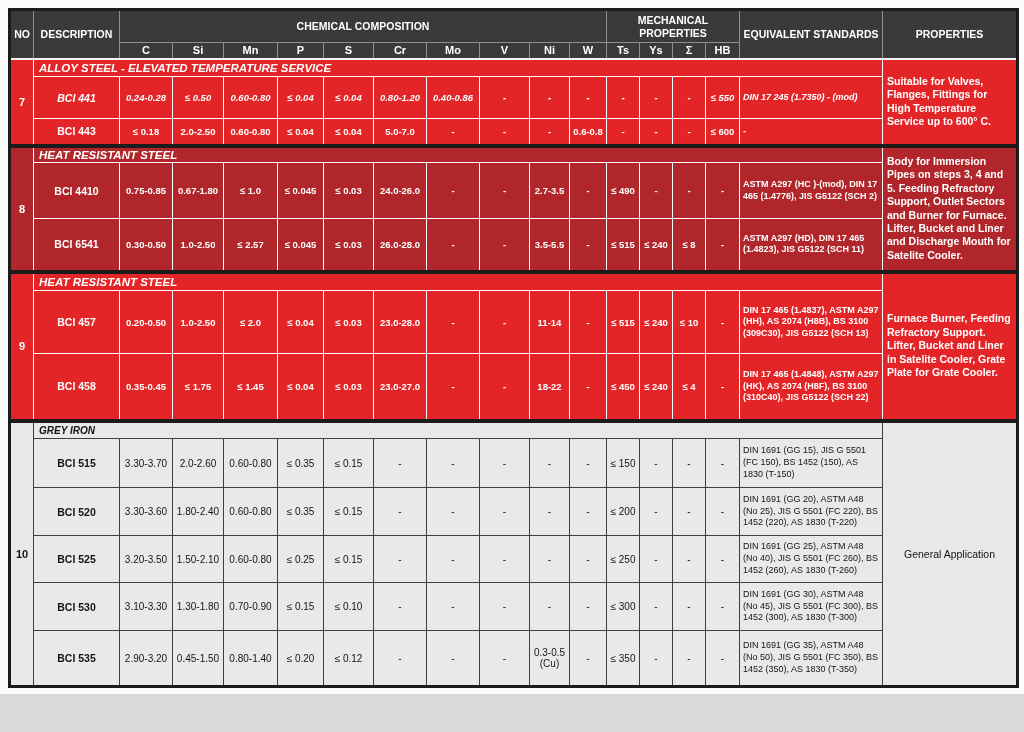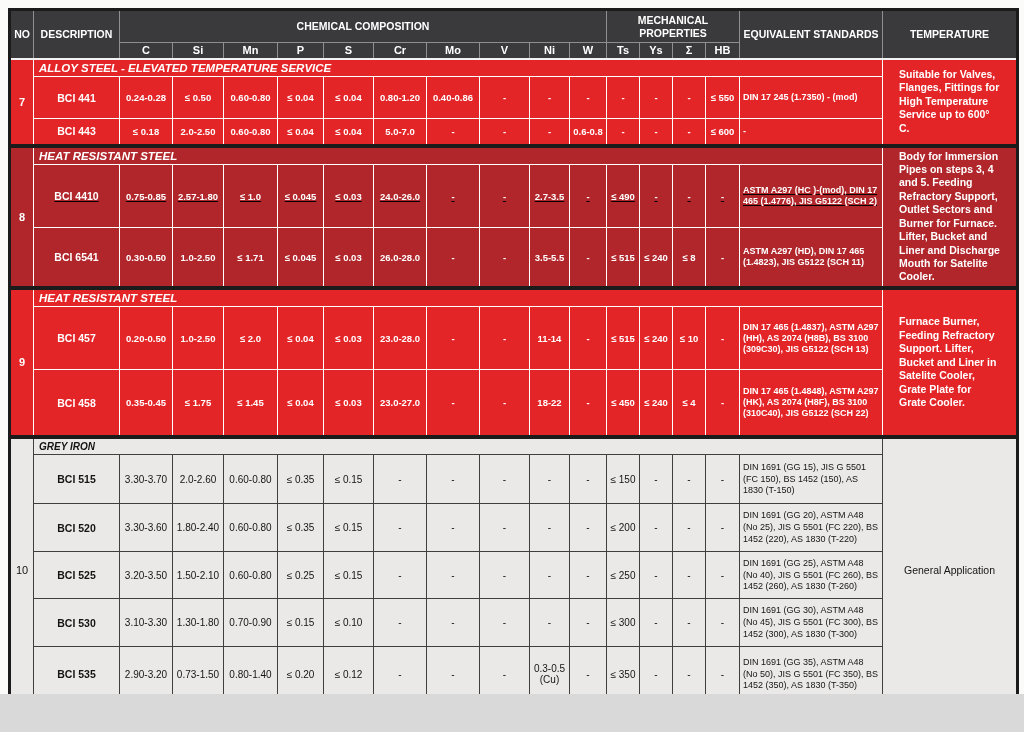--- a/index.html
+++ b/index.html
@@ -19,30 +19,30 @@
   tbody.section.first { border-top:2px solid #f2f2f2; }
   tbody td { text-align:center; vertical-align:middle; padding:1px 2px; white-space:pre-line; }
 
   
   tbody.sec-red td { background:#e42528; color:#fff; border:1px solid #fff; }
   tbody.sec-darkred td { background:#b0262b; color:#fff; border:1px solid #fff; }
   tbody.sec-red td, tbody.sec-darkred td { font-weight:bold; font-size:9.5px; }
   tbody.sec-red td.desc-cell, tbody.sec-darkred td.desc-cell { font-size:10.5px; }
   tbody.sec-red td.title-cell, tbody.sec-darkred td.title-cell { font-style:italic; font-size:11.5px; text-align:left; padding-left:5px;margin-left:22px; }
   tbody.sec-red td.eq-cell, tbody.sec-darkred td.eq-cell { font-size:9px; text-align:left; padding:2px 3px; line-height:1.25; }
-  tbody.sec-red td.app-cell, tbody.sec-darkred td.app-cell { font-size:10.5px; text-align:left; vertical-align:middle; padding:2px 16px; line-height:1.28; }
+  tbody.sec-red td.app-cell, tbody.sec-darkred td.app-cell { font-size:10.5px; text-align:left; vertical-align:middle; padding:2px 4px; line-height:1.28; }
   tbody.sec-red td.no-cell, tbody.sec-darkred td.no-cell { font-size:11px; }
 
   
   tbody.sec-grey td { background:#eae9e7; color:#141414; border:1px solid #3f3f3f; font-weight:normal; font-size:10px; }
   tbody.sec-grey td.desc-cell { font-weight:bold; font-size:10.5px; }
   tbody.sec-grey td.title-cell { font-style:italic; font-weight:bold; font-size:10px; text-align:left; padding-left:5px; }
   tbody.sec-grey td.eq-cell { font-size:9px; text-align:left; padding:2px 3px; line-height:1.3; }
   tbody.sec-grey td.app-cell { font-weight:normal; font-size:10.5px; text-align:center; vertical-align:middle; }
-  tbody.sec-grey td.no-cell { font-weight:normal; font-size:11px; }
+  tbody.sec-grey td.no-cell { font-weight:bold; font-size:11px; }
 </style>
 </head>
 <body>
 
 <div class="page">
   <table class="spec">
     <colgroup>
       <col style="width:24px">
         <col style="width:86px">
       <col style="width:53px">
@@ -62,21 +62,21 @@
       <col style="width:143px">
         <col style="width:135px">
     </colgroup>
     <thead>
       <tr class="main">
         <th rowspan="2">NO</th>
         <th rowspan="2">DESCRIPTION</th>
         <th colspan="10">CHEMICAL COMPOSITION</th>
         <th colspan="4">MECHANICAL PROPERTIES</th>
         <th rowspan="2">EQUIVALENT STANDARDS</th>
-        <th rowspan="2">TEMPERATURE</th>
+        <th rowspan="2">PROPERTIES</th>
       </tr>
       <tr class="sub">
         <th>C</th>
         <th>Si</th>
         <th>Mn</th>
         <th>P</th>
         <th>S</th>
         <th>Cr</th>
         <th>Mo</th>
         <th>V</th>
@@ -87,21 +87,21 @@
         <th>Σ</th>
         <th>HB</th>
       </tr>
     </thead>
   <tbody class="section sec-red first">
         <tr style="height: 18px;">
           <td class="no-cell" rowspan="3">7</td>
           <td class="title-cell" colspan="16">ALLOY STEEL - ELEVATED TEMPERATURE SERVICE</td>
           <td class="app-cell" rowspan="3">Suitable for Valves, Flanges, Fittings for High Temperature Service up to 600° C.</td>
         </tr>
-        <tr style="height: 42px;">
+        <tr style="height: 42px; font-style: italic;">
           <td class="desc-cell">BCI 441</td>
           <td class="val-cell">0.24-0.28</td>
           <td class="val-cell">≤ 0.50</td>
           <td class="val-cell">0.60-0.80</td>
           <td class="val-cell">≤ 0.04</td>
           <td class="val-cell">≤ 0.04</td>
           <td class="val-cell">0.80-1.20</td>
           <td class="val-cell">0.40-0.86</td>
           <td class="val-cell">-</td>
           <td class="val-cell">-</td>
@@ -130,43 +130,43 @@
           <td class="val-cell">≤ 600</td>
           <td class="eq-cell">-</td>
         </tr>
       </tbody>
       <tbody class="section sec-darkred">
         <tr style="height: 17px;">
           <td class="no-cell" rowspan="3">8</td>
           <td class="title-cell" colspan="16">HEAT RESISTANT STEEL</td>
           <td class="app-cell" rowspan="3">Body for Immersion Pipes on steps 3, 4 and 5. Feeding Refractory Support, Outlet Sectors and Burner for Furnace. Lifter, Bucket and Liner and Discharge Mouth for Satelite Cooler.</td>
         </tr>
-        <tr style="height: 56px; text-decoration: underline;">
+        <tr style="height: 56px;">
           <td class="desc-cell">BCI 4410</td>
           <td class="val-cell">0.75-0.85</td>
-          <td class="val-cell">2.57-1.80</td>
+          <td class="val-cell">0.67-1.80</td>
           <td class="val-cell">≤ 1.0</td>
           <td class="val-cell">≤ 0.045</td>
           <td class="val-cell">≤ 0.03</td>
           <td class="val-cell">24.0-26.0</td>
           <td class="val-cell">-</td>
           <td class="val-cell">-</td>
           <td class="val-cell">2.7-3.5</td>
           <td class="val-cell">-</td>
           <td class="val-cell">≤ 490</td>
           <td class="val-cell">-</td>
           <td class="val-cell">-</td>
           <td class="val-cell">-</td>
           <td class="eq-cell">ASTM A297 (HC )-(mod), DIN 17 465 (1.4776), JIS G5122 (SCH 2)</td>
         </tr>
         <tr style="height: 53px;">
           <td class="desc-cell">BCI 6541</td>
           <td class="val-cell">0.30-0.50</td>
           <td class="val-cell">1.0-2.50</td>
-          <td class="val-cell">≤ 1.71</td>
+          <td class="val-cell">≤ 2.57</td>
           <td class="val-cell">≤ 0.045</td>
           <td class="val-cell">≤ 0.03</td>
           <td class="val-cell">26.0-28.0</td>
           <td class="val-cell">-</td>
           <td class="val-cell">-</td>
           <td class="val-cell">3.5-5.5</td>
           <td class="val-cell">-</td>
           <td class="val-cell">≤ 515</td>
           <td class="val-cell">≤ 240</td>
           <td class="val-cell">≤ 8</td>
@@ -291,21 +291,21 @@
           <td class="val-cell">-</td>
           <td class="val-cell">≤ 300</td>
           <td class="val-cell">-</td>
           <td class="val-cell">-</td>
           <td class="val-cell">-</td>
           <td class="eq-cell">DIN 1691 (GG 30), ASTM A48 (No 45), JIS G 5501 (FC 300), BS 1452 (300), AS 1830 (T-300)</td>
         </tr>
         <tr style="height: 56px;">
           <td class="desc-cell">BCI 535</td>
           <td class="val-cell">2.90-3.20</td>
-          <td class="val-cell">0.73-1.50</td>
+          <td class="val-cell">0.45-1.50</td>
           <td class="val-cell">0.80-1.40</td>
           <td class="val-cell">≤ 0.20</td>
           <td class="val-cell">≤ 0.12</td>
           <td class="val-cell">-</td>
           <td class="val-cell">-</td>
           <td class="val-cell">-</td>
           <td class="val-cell">0.3-0.5
 (Cu)</td>
           <td class="val-cell">-</td>
           <td class="val-cell">≤ 350</td>

